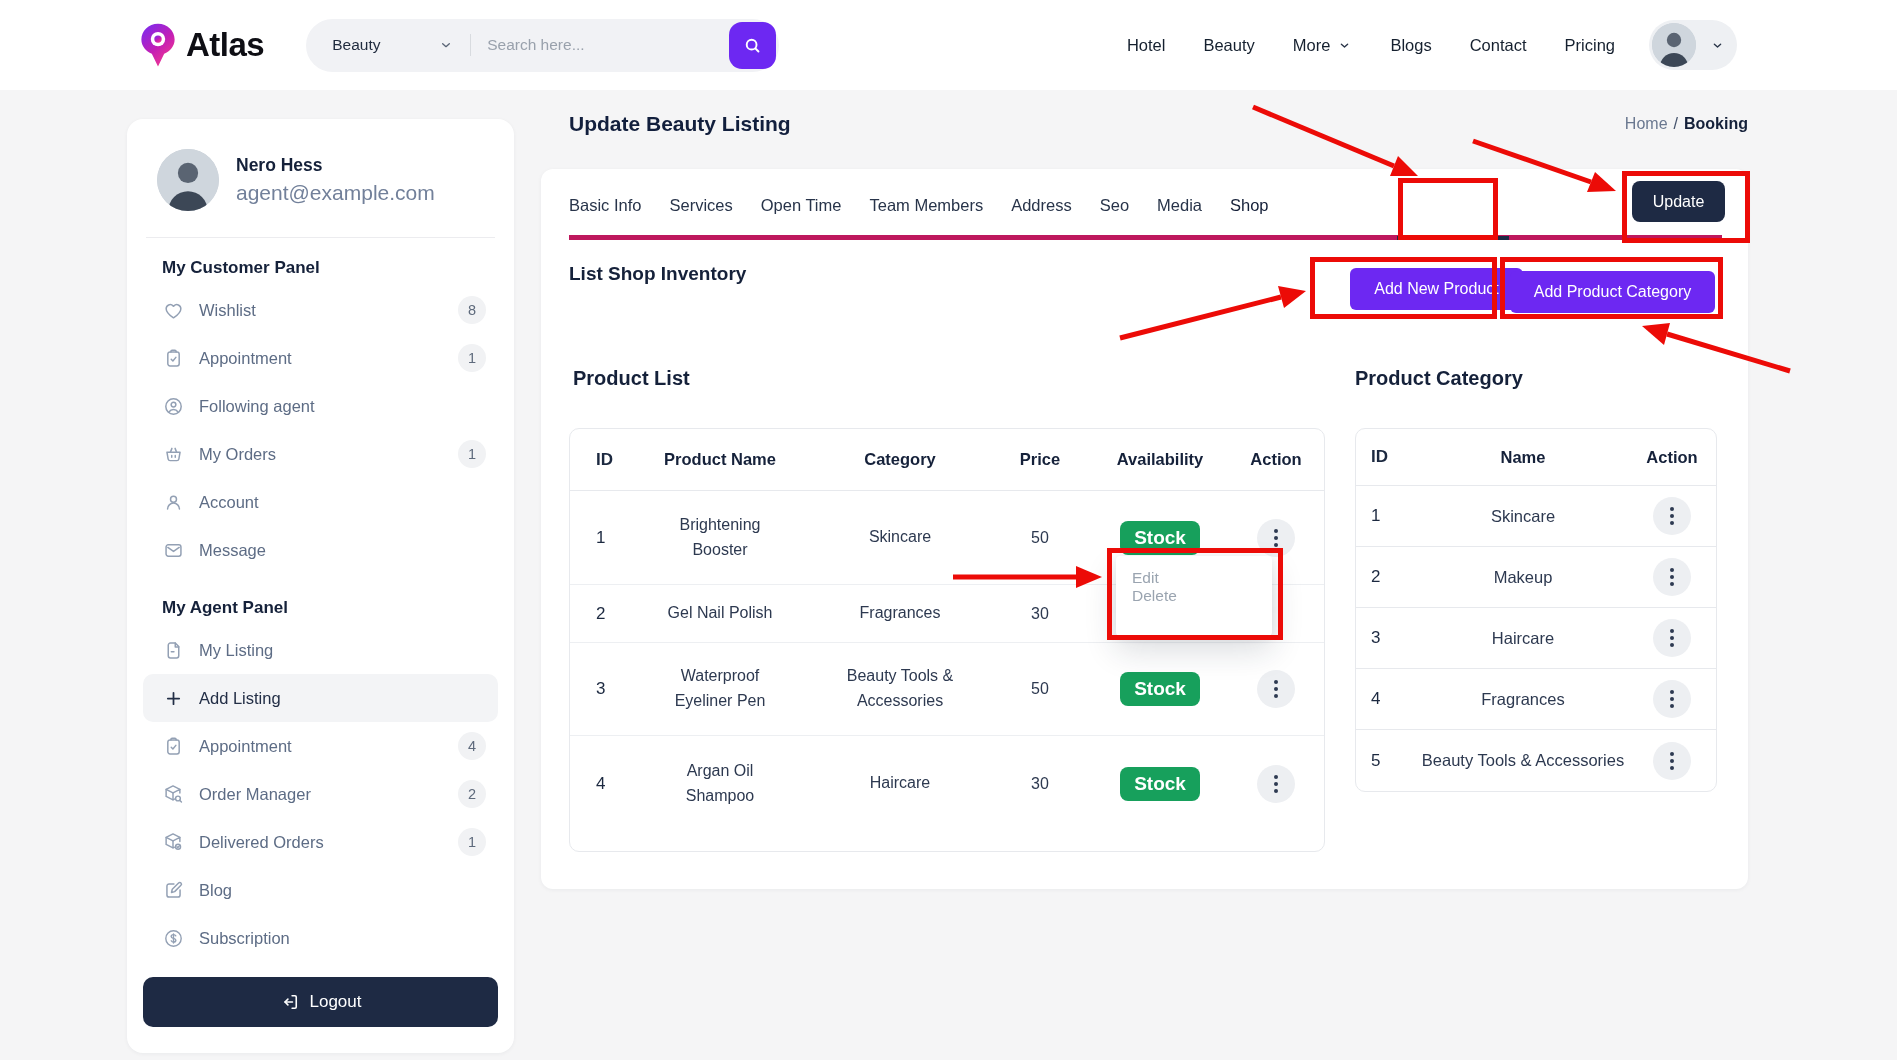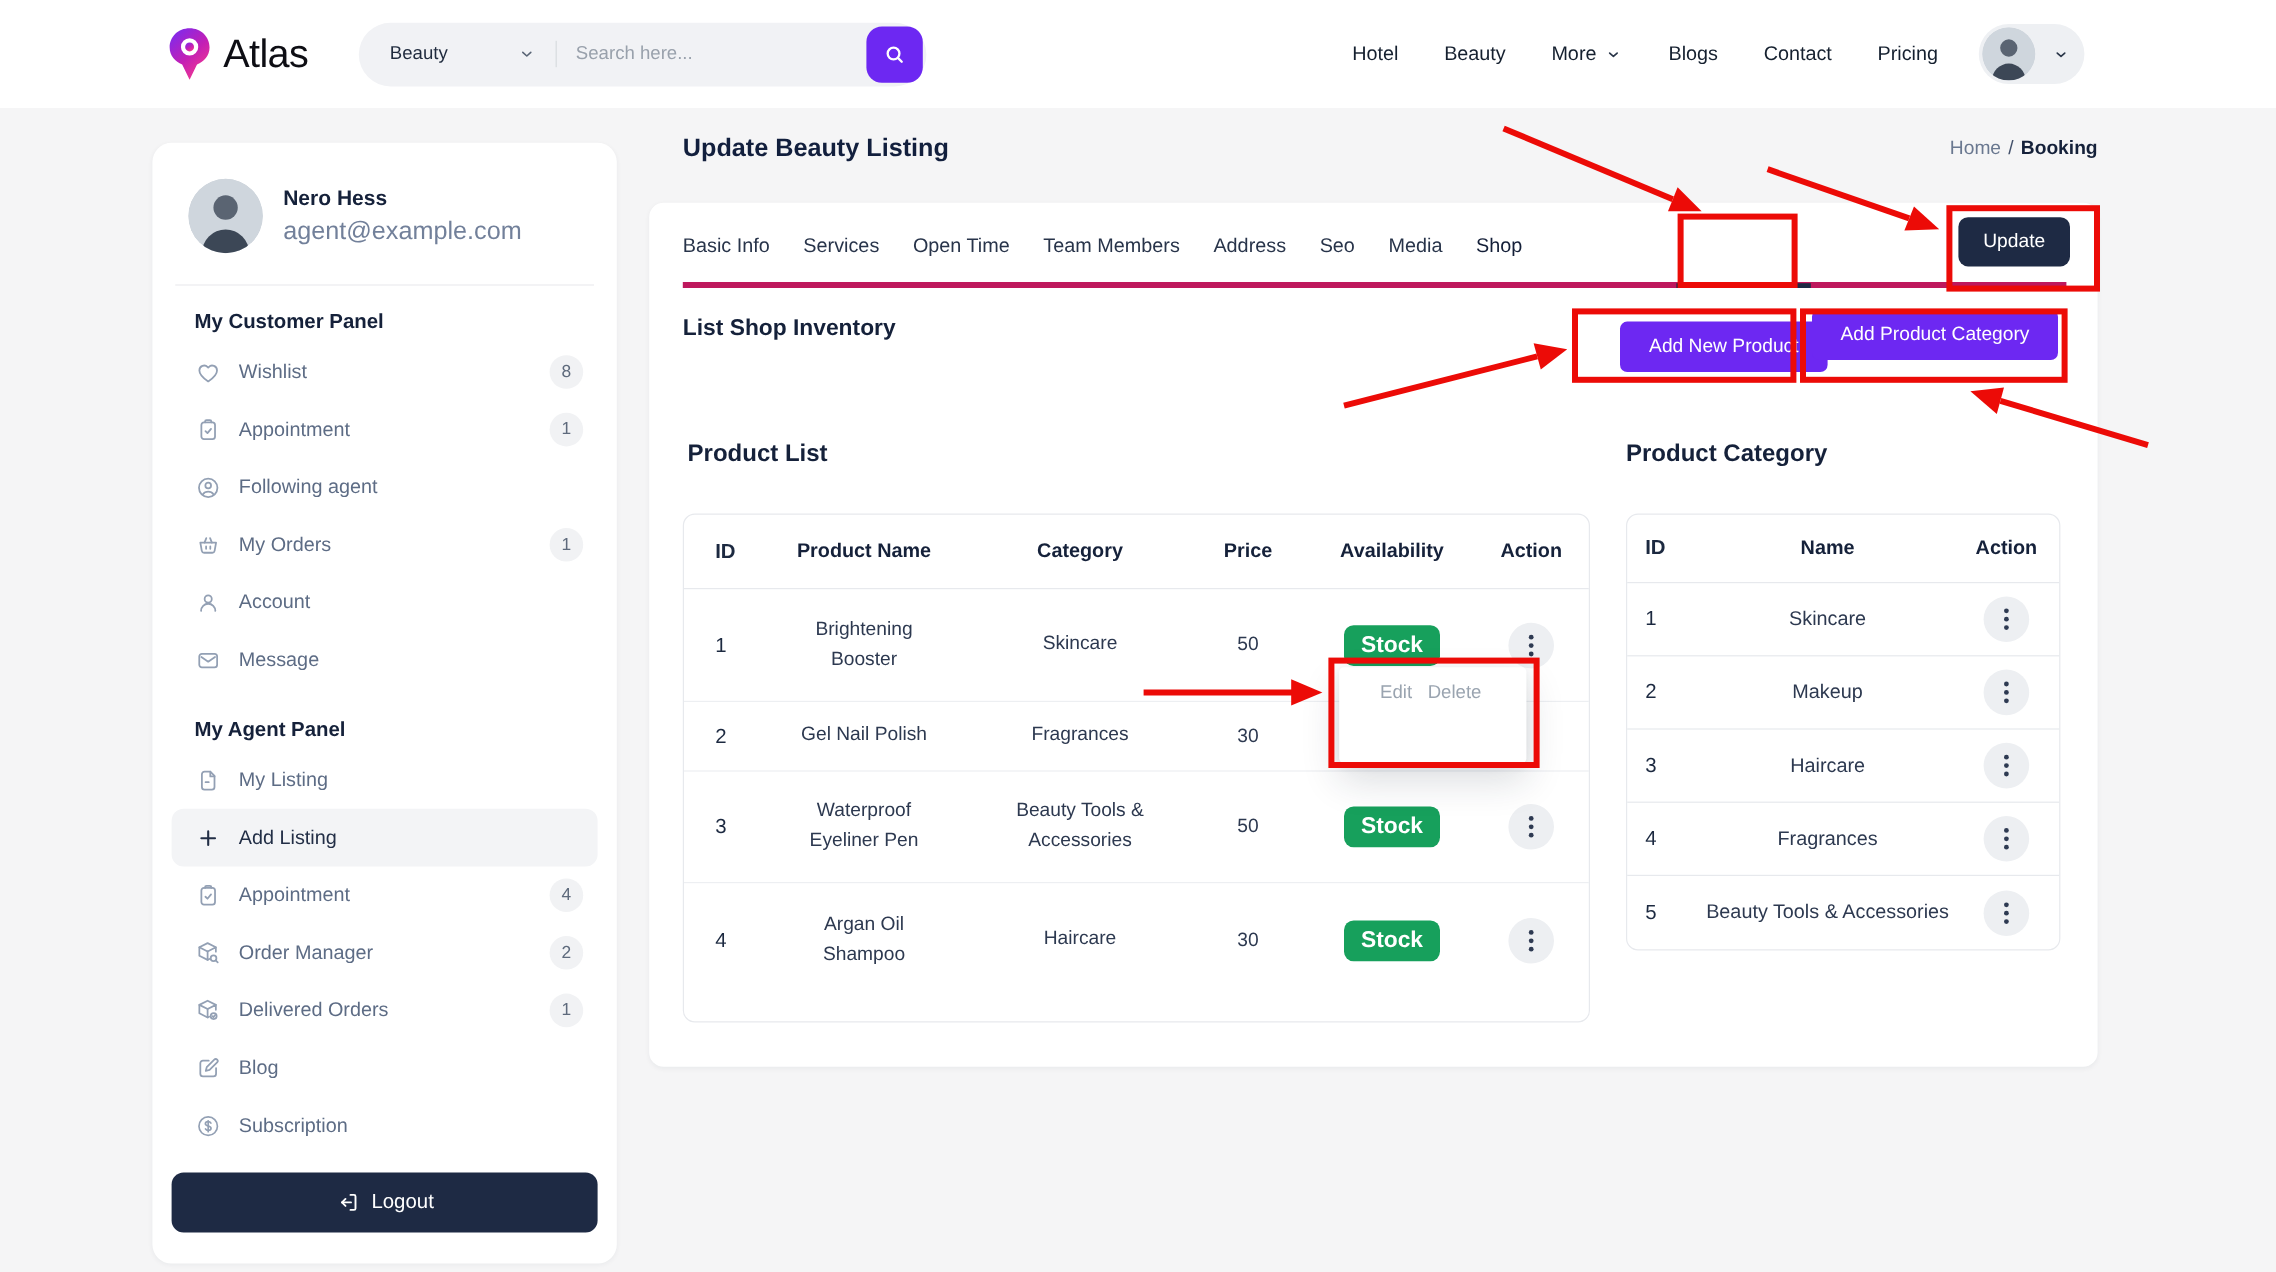--- a/index.html
+++ b/index.html
@@ -11,21 +11,21 @@
     -webkit-font-smoothing:antialiased;
   }
   #page { position:absolute; inset:0; }
   .icn { display:inline-flex; align-items:center; justify-content:center; }
   .icn svg { display:block; }
 
   
   .navbar { position:absolute; top:0; left:0; width:1897px; height:90px; background:#fff;
             display:flex; align-items:center; padding:0 160px 0 139px; z-index:10; }
   .brand { display:flex; align-items:center; gap:9px; cursor:pointer; }
-  .brand-text { font-size:33px; font-weight:400; color:#0e0e14; letter-spacing:-0.5px; }
+  .brand-text { font-size:33px; font-weight:700; color:#0e0e14; letter-spacing:-0.5px; }
   .searchbar { margin-left:42px; width:473px; height:53px; background:#f1f2f5; border-radius:27px;
                display:flex; align-items:center; position:relative; }
   .search-cat { width:164px; padding:0 16px 0 26px; display:flex; align-items:center;
                 justify-content:space-between; color:#1f2a3d; font-size:15.5px; cursor:pointer; }
   .search-cat .icn { color:#5a6576; }
   .search-divider { width:1px; height:22px; background:#d8dbdf; }
   .search-placeholder { margin-left:16px; color:#99a1ac; font-size:15.5px; flex:1; cursor:text; }
   .search-btn { position:absolute; right:3px; top:3px; width:47px; height:47px; border-radius:13px;
                 background:var(--purple); display:flex; align-items:center; justify-content:center; cursor:pointer; }
   .nav-links { margin-left:auto; display:flex; align-items:center; gap:38px; }
@@ -73,21 +73,21 @@
   .tab { font-size:16.5px; color:#28344a; cursor:pointer; white-space:nowrap; }
   .tab.active { color:#141f38; font-weight:500; }
   .shop-underline { position:absolute; left:856px; top:67px; width:112px; height:4px; background:var(--navy); }
   .update-btn { position:absolute; right:23px; top:12px; width:93px; height:41px; border-radius:8px;
                 background:var(--navy); color:#fff; font-size:16px; display:flex; align-items:center;
                 justify-content:center; cursor:pointer; }
   .inv-heading { position:absolute; left:28px; top:94px; font-size:19px; font-weight:700; color:#15213a; }
   .btn-purple { position:absolute; height:42px; border-radius:6px; background:var(--purple); color:#fff;
                 font-size:16px; display:flex; align-items:center; justify-content:center; cursor:pointer; }
   #add-product { left:809px; top:99px; width:173px; }
-  #add-category { left:969px; top:89px; width:205px; }
+  #add-category { left:969px; top:102px; width:205px; }
   .section-title { position:absolute; font-size:20px; font-weight:700; color:#15213a; }
   #pl-title { left:32px; top:198px; }
   #pc-title { left:814px; top:198px; }
 
   
   .pl-table { position:absolute; left:28px; top:259px; width:756px; border:1px solid #e7e9ed;
               border-radius:10px; background:#fff; padding-bottom:20px; }
   .pl-grid { display:grid; grid-template-columns:60px 180px 180px 100px 140px 92px; align-items:center; }
   .pl-head { height:62px; border-bottom:1px solid #e7e9ed; font-weight:700; font-size:16.5px; color:#15213a; }
   .pl-row { border-bottom:1px solid #edeff2; font-size:16px; color:#2d3950; }
@@ -110,21 +110,21 @@
               border-radius:10px; background:#fff; }
   .pc-grid { display:grid; grid-template-columns:60px 214px 84px; align-items:center; }
   .pc-head { height:57px; border-bottom:1px solid #e7e9ed; font-weight:700; font-size:16.5px; color:#15213a; }
   .pc-row { height:61px; border-bottom:1px solid #e7e9ed; font-size:16.5px; color:#2d3950; }
   .pc-row:last-child { border-bottom:none; }
   .pc-id { padding-left:15px; color:#1c2940; font-size:17px; }
 
   
   .ctx-menu { position:absolute; left:1116px; top:556px; width:156px; height:80px; background:#fff;
               border-radius:4px; box-shadow:0 14px 32px rgba(25,35,55,.16), 0 2px 8px rgba(25,35,55,.08);
-              padding:13px 0 0 34px; display:flex; gap:13px; z-index:40; }
+              padding:13px 0 0 16px; display:flex; flex-direction:column; z-index:40; }
   .ctx-item { font-size:15.5px; color:#9aa4b0; cursor:pointer; }
 
   
   .anno-box { position:absolute; border:5px solid var(--red); z-index:60; pointer-events:none; }
   #anno-shop     { left:1398px; top:178px; width:100px; height:62px; }
   #anno-update   { left:1622px; top:171px; width:128px; height:72px; }
   #anno-addprod  { left:1310px; top:257px; width:187px; height:62px; }
   #anno-addcat   { left:1500px; top:257px; width:223px; height:62px; }
   #anno-popup    { left:1107px; top:548px; width:176px; height:92px; }
   .anno-svg { position:absolute; left:0; top:0; width:1897px; height:1060px; z-index:70; pointer-events:none; }

